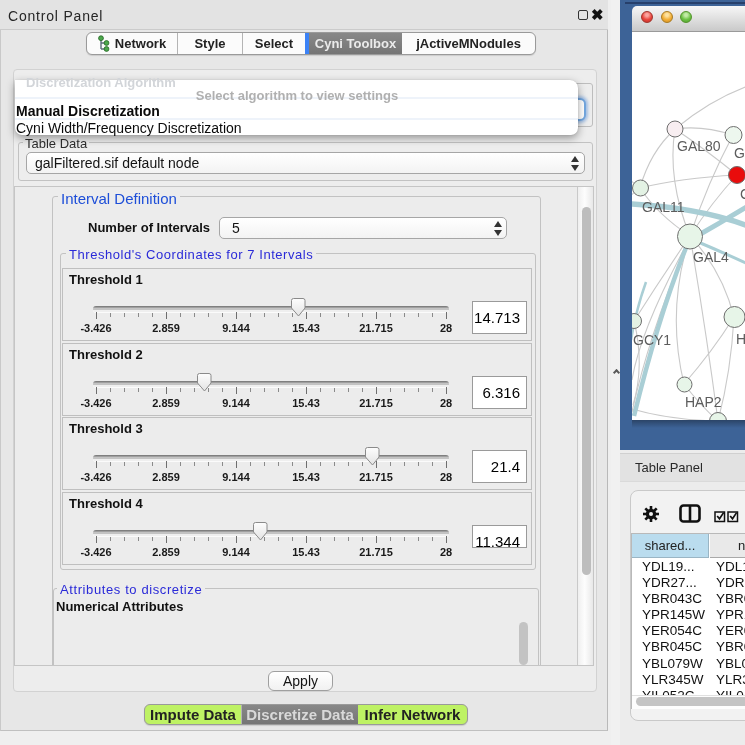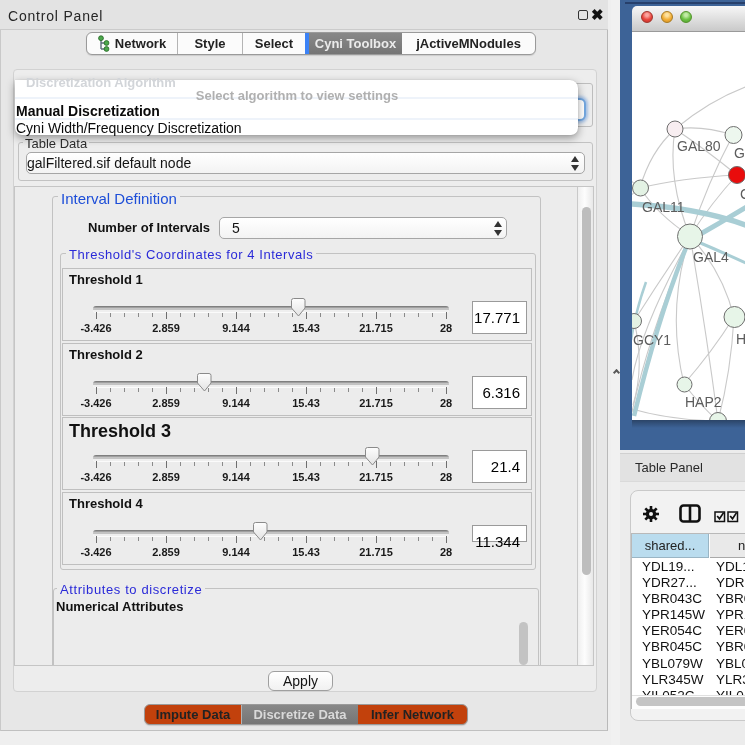--- a/index.html
+++ b/index.html
@@ -46,39 +46,39 @@
     <div style="position:absolute;left:0;top:17px;width:100%;height:2px;background:#eef3fa;"></div>
     <div style="position:absolute;left:0;top:38px;width:100%;height:2px;background:#eef3fa;"></div>
   </div>
 <div class="abs" style="left:26px;top:75px;font-size:13px;font-weight:bold;color:#d2d5d9;z-index:50;">Discretization Algorithm</div>
 <div class="abs" style="left:8px;top:88px;width:578px;text-align:center;font-size:13px;font-weight:bold;color:#b0b0b0;z-index:50;">Select algorithm to view settings</div>
 <div class="abs" style="left:16px;top:103px;font-size:14px;font-weight:bold;color:#0a0a0a;z-index:50;">Manual Discretization</div>
 <div class="abs" style="left:16px;top:120px;font-size:14px;color:#0a0a0a;z-index:50;">Cyni Width/Frequency Discretization</div>
 
 <div class="abs" style="left:18px;top:142px;width:575px;height:39px;border:1px solid #c2c2c2;border-radius:3px;"></div>
 <div class="abs" style="left:23px;top:136px;font-size:13px;color:#2e2e2e;background:#ededed;padding:0 2px;">Table Data</div>
-<div class="abs" style="left:26px;top:152px;width:559px;height:22px;border:1px solid #a6a6a6;border-radius:5px;background:linear-gradient(#ffffff,#f3f3f3);font-size:14px;color:#141414;line-height:21px;">galFiltered.sif default node</div>
+<div class="abs" style="left:26px;top:152px;width:559px;height:22px;border:1px solid #a6a6a6;border-radius:5px;background:linear-gradient(#ffffff,#f3f3f3);font-size:14px;color:#141414;line-height:21px;padding-left:8px;">galFiltered.sif default node</div>
 <div class="abs" style="left:571px;top:156px;width:0;height:0;border-left:4.5px solid transparent;border-right:4.5px solid transparent;border-bottom:6px solid #333;"></div>
 <div class="abs" style="left:571px;top:165px;width:0;height:0;border-left:4.5px solid transparent;border-right:4.5px solid transparent;border-top:6px solid #333;"></div>
 
 <div class="abs" id="viewport" style="left:14px;top:186px;width:580px;height:480px;border:1px solid #c5c5c5;background:#ececec;overflow:hidden;">
 
   <div class="abs" style="left:562px;top:0;width:16px;height:478px;background:linear-gradient(90deg,#efefef,#fdfdfd 45%,#e8e8e8);border-left:1px solid #c9c9c9;"></div>
   <div class="abs" style="left:567px;top:20px;width:9px;height:368px;background:#bdbdbd;border-radius:5px;"></div>
 
   <div class="abs" style="left:37px;top:9px;width:489px;height:700px;border:1px solid #c2c2c2;border-radius:3px;"></div>
   <div class="abs" style="left:43px;top:3px;font-size:15px;color:#1d4ed8;background:#ececec;padding:0 3px;">Interval Definition</div>
 
   <div class="abs bold" style="left:73px;top:33px;font-size:13px;color:#111;">Number of Intervals</div>
   <div class="abs" style="left:204px;top:30px;width:288px;height:22px;border:1px solid #a6a6a6;border-radius:5px;background:linear-gradient(#ffffff,#f3f3f3);font-size:14px;color:#141414;line-height:21px;padding-left:12px;">5</div>
   <div class="abs" style="left:479px;top:34px;width:0;height:0;border-left:4.5px solid transparent;border-right:4.5px solid transparent;border-bottom:6px solid #333;"></div>
   <div class="abs" style="left:479px;top:43px;width:0;height:0;border-left:4.5px solid transparent;border-right:4.5px solid transparent;border-top:6px solid #333;"></div>
 
   <div class="abs" style="left:45px;top:66px;width:476px;height:317px;border:1px solid #c2c2c2;border-radius:3px;"></div>
-  <div class="abs" style="left:51px;top:60px;font-size:13px;letter-spacing:0.55px;color:#2a2ad8;background:#ececec;padding:0 3px;">Threshold's Coordinates for 4 Intervals</div>
+  <div class="abs" style="left:51px;top:60px;font-size:13px;letter-spacing:0.55px;color:#2a2ad8;background:#ececec;padding:0 3px;">Threshold's Coordinates for 7 Intervals</div>
 
   <div class="abs" style="left:47px;top:81px;width:470px;height:73px;border:1px solid #bfbfbf;background:#ececec;">
   <div class="abs bold" style="left:6px;top:3px;font-size:13px;color:#111;">Threshold 1</div>
   <div class="abs" style="left:30px;top:37px;width:356px;height:6px;border-radius:3px;background:linear-gradient(#7f7f7f 0 1px,#9f9f9f 1px 2px,#c3c3c3 2px 4px,#efefef 4px);box-shadow:0 1px 0 rgba(255,255,255,0.8);"></div>
   <div class="abs" style="left:33px;top:44px;width:352px;height:4px;background:repeating-linear-gradient(90deg,#8a8a8a 0 1px,transparent 1px 14px);"></div>
   <div class="abs" style="left:33px;top:43px;width:1px;height:7px;background:#6e6e6e;"></div>
   <div class="abs" style="left:103px;top:43px;width:1px;height:7px;background:#6e6e6e;"></div>
   <div class="abs" style="left:173px;top:43px;width:1px;height:7px;background:#6e6e6e;"></div>
   <div class="abs" style="left:243px;top:43px;width:1px;height:7px;background:#6e6e6e;"></div>
   <div class="abs" style="left:313px;top:43px;width:1px;height:7px;background:#6e6e6e;"></div>
@@ -91,21 +91,21 @@
   <div class="abs bold" style="left:383px;top:53px;font-size:11px;color:#1a1a1a;transform:translateX(-50%);white-space:nowrap;">28</div>
   <svg class="abs" style="left:227.5px;top:29px;" width="15" height="19" viewBox="0 0 15 19">
         <path d="M3,0.5 h9 a2,2 0 0 1 2,2 v7.5 L7.5,18 L0.5,10 v-7.5 a2,2 0 0 1 2,-2 z" fill="url(#tg81)" stroke="#8a8a8a" stroke-width="1"></path>
         <defs>
           <linearGradient id="tg81" x1="0" y1="0" x2="0" y2="1">
             <stop offset="0" stop-color="#fdfdfd"></stop>
             <stop offset="1" stop-color="#e3e3e3"></stop>
           </linearGradient>
         </defs>
       </svg>
-  <div class="abs" style="left:409px;top:32px;width:55px;height:33px;background:#fff;border:1px solid #9a9a9a;font-size:15px;color:#000;text-align:right;line-height:32px;padding-right:6px;">17.771</div>
+  <div class="abs" style="left:409px;top:32px;width:55px;height:33px;background:#fff;border:1px solid #9a9a9a;font-size:15px;color:#000;text-align:right;line-height:32px;padding-right:6px;">14.713</div>
 </div>
 <div class="abs" style="left:47px;top:156px;width:470px;height:73px;border:1px solid #bfbfbf;background:#ececec;">
   <div class="abs bold" style="left:6px;top:3px;font-size:13px;color:#111;">Threshold 2</div>
   <div class="abs" style="left:30px;top:37px;width:356px;height:6px;border-radius:3px;background:linear-gradient(#7f7f7f 0 1px,#9f9f9f 1px 2px,#c3c3c3 2px 4px,#efefef 4px);box-shadow:0 1px 0 rgba(255,255,255,0.8);"></div>
   <div class="abs" style="left:33px;top:44px;width:352px;height:4px;background:repeating-linear-gradient(90deg,#8a8a8a 0 1px,transparent 1px 14px);"></div>
   <div class="abs" style="left:33px;top:43px;width:1px;height:7px;background:#6e6e6e;"></div>
   <div class="abs" style="left:103px;top:43px;width:1px;height:7px;background:#6e6e6e;"></div>
   <div class="abs" style="left:173px;top:43px;width:1px;height:7px;background:#6e6e6e;"></div>
   <div class="abs" style="left:243px;top:43px;width:1px;height:7px;background:#6e6e6e;"></div>
   <div class="abs" style="left:313px;top:43px;width:1px;height:7px;background:#6e6e6e;"></div>
@@ -121,21 +121,21 @@
         <defs>
           <linearGradient id="tg156" x1="0" y1="0" x2="0" y2="1">
             <stop offset="0" stop-color="#fdfdfd"></stop>
             <stop offset="1" stop-color="#e3e3e3"></stop>
           </linearGradient>
         </defs>
       </svg>
   <div class="abs" style="left:409px;top:32px;width:55px;height:33px;background:#fff;border:1px solid #9a9a9a;font-size:15px;color:#000;text-align:right;line-height:32px;padding-right:6px;">6.316</div>
 </div>
 <div class="abs" style="left:47px;top:230px;width:470px;height:73px;border:1px solid #bfbfbf;background:#ececec;">
-  <div class="abs bold" style="left:6px;top:3px;font-size:18px;color:#111;">Threshold 3</div>
+  <div class="abs bold" style="left:6px;top:3px;font-size:13px;color:#111;">Threshold 3</div>
   <div class="abs" style="left:30px;top:37px;width:356px;height:6px;border-radius:3px;background:linear-gradient(#7f7f7f 0 1px,#9f9f9f 1px 2px,#c3c3c3 2px 4px,#efefef 4px);box-shadow:0 1px 0 rgba(255,255,255,0.8);"></div>
   <div class="abs" style="left:33px;top:44px;width:352px;height:4px;background:repeating-linear-gradient(90deg,#8a8a8a 0 1px,transparent 1px 14px);"></div>
   <div class="abs" style="left:33px;top:43px;width:1px;height:7px;background:#6e6e6e;"></div>
   <div class="abs" style="left:103px;top:43px;width:1px;height:7px;background:#6e6e6e;"></div>
   <div class="abs" style="left:173px;top:43px;width:1px;height:7px;background:#6e6e6e;"></div>
   <div class="abs" style="left:243px;top:43px;width:1px;height:7px;background:#6e6e6e;"></div>
   <div class="abs" style="left:313px;top:43px;width:1px;height:7px;background:#6e6e6e;"></div>
   <div class="abs" style="left:383px;top:43px;width:1px;height:7px;background:#6e6e6e;"></div>
   <div class="abs bold" style="left:33px;top:53px;font-size:11px;color:#1a1a1a;transform:translateX(-50%);white-space:nowrap;">-3.426</div>
   <div class="abs bold" style="left:103px;top:53px;font-size:11px;color:#1a1a1a;transform:translateX(-50%);white-space:nowrap;">2.859</div>
@@ -172,32 +172,32 @@
   <div class="abs bold" style="left:383px;top:53px;font-size:11px;color:#1a1a1a;transform:translateX(-50%);white-space:nowrap;">28</div>
   <svg class="abs" style="left:190.0px;top:29px;" width="15" height="19" viewBox="0 0 15 19">
         <path d="M3,0.5 h9 a2,2 0 0 1 2,2 v7.5 L7.5,18 L0.5,10 v-7.5 a2,2 0 0 1 2,-2 z" fill="url(#tg305)" stroke="#8a8a8a" stroke-width="1"></path>
         <defs>
           <linearGradient id="tg305" x1="0" y1="0" x2="0" y2="1">
             <stop offset="0" stop-color="#fdfdfd"></stop>
             <stop offset="1" stop-color="#e3e3e3"></stop>
           </linearGradient>
         </defs>
       </svg>
-  <div class="abs" style="left:409px;top:32px;width:55px;height:17px;background:#fff;border:1px solid #9a9a9a;font-size:15px;color:#000;text-align:right;line-height:32px;padding-right:6px;">11.344</div>
+  <div class="abs" style="left:409px;top:32px;width:55px;height:23px;background:#fff;border:1px solid #9a9a9a;font-size:15px;color:#000;text-align:right;line-height:32px;padding-right:6px;">11.344</div>
 </div>
 
   <div class="abs" style="left:38px;top:401px;width:486px;height:300px;border:1px solid #c2c2c2;border-radius:3px;"></div>
   <div class="abs" style="left:42px;top:395px;font-size:13px;letter-spacing:0.6px;color:#2a2ad8;background:#ececec;padding:0 3px;">Attributes to discretize</div>
   <div class="abs bold" style="left:41px;top:412px;font-size:13px;color:#111;">Numerical Attributes</div>
   <div class="abs" style="left:504px;top:435px;width:9px;height:43px;background:#c3c3c3;border-radius:4.5px;"></div>
 </div>
 
 <div class="abs" style="left:268px;top:671px;width:65px;height:20px;background:linear-gradient(#ffffff,#f1f1f1);border:1px solid #9f9f9f;border-radius:6px;font-size:14px;color:#141414;text-align:center;line-height:19px;">Apply</div>
 
-<div class="abs" id="bottabs" style="left:144px;top:704px;width:324px;height:21px;display:flex;border:1px solid #9a9a9a;border-radius:6px;background:#c2410c;box-shadow:0 1px 1px rgba(0,0,0,0.12);font-size:13px;font-weight:bold;color:#222;overflow:hidden;">
+<div class="abs" id="bottabs" style="left:144px;top:704px;width:324px;height:21px;display:flex;border:1px solid #9a9a9a;border-radius:6px;background:#bef264;box-shadow:0 1px 1px rgba(0,0,0,0.12);font-size:15px;font-weight:bold;color:#222;overflow:hidden;">
   <div style="width:97px;display:flex;align-items:center;justify-content:center;border-right:1px solid #b4b4b4;">Impute Data</div>
   <div style="width:116px;display:flex;align-items:center;justify-content:center;background:linear-gradient(#888,#757575);color:#d9d9d9;">Discretize Data</div>
   <div style="flex:1;display:flex;align-items:center;justify-content:center;">Infer Network</div>
 </div>
 
 <div class="abs" style="left:611px;top:0;width:9px;height:745px;background:#f1f1f1;"></div>
 <div class="abs" style="left:614px;top:370px;width:5px;height:5px;border-top:2px solid #5a5a5a;border-left:2px solid #5a5a5a;transform:rotate(45deg);"></div>
 
 <div class="abs" style="left:620px;top:0;width:125px;height:450px;background:#3d6397;"></div>
 <div class="abs" style="left:625px;top:2px;width:120px;height:2px;background:#27406b;"></div>

